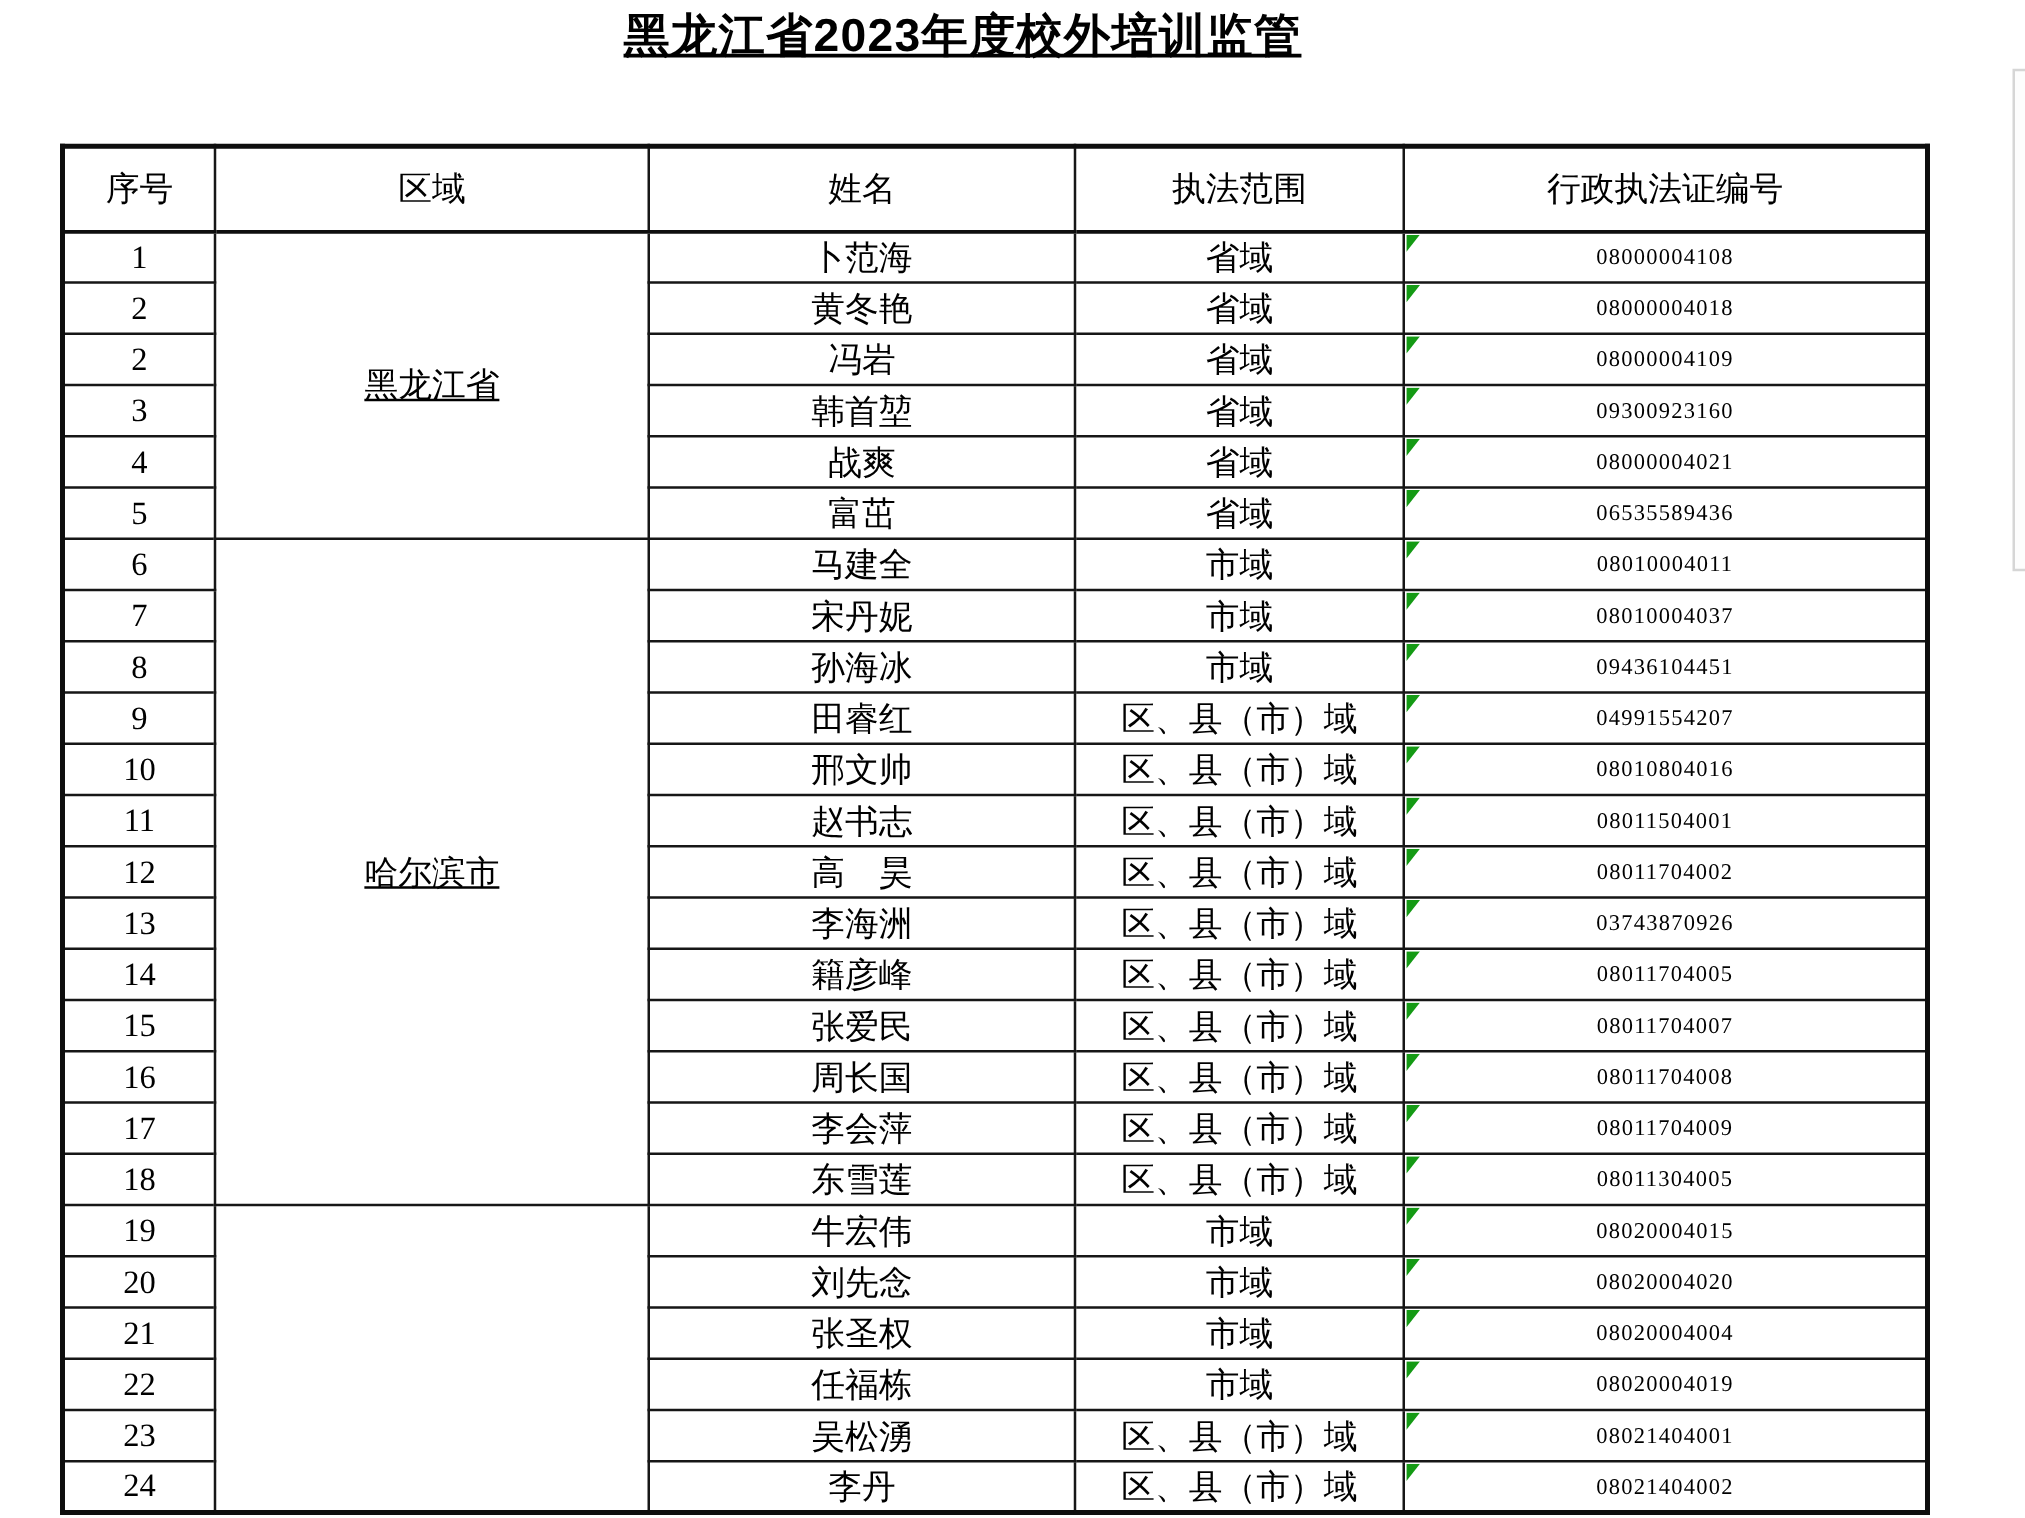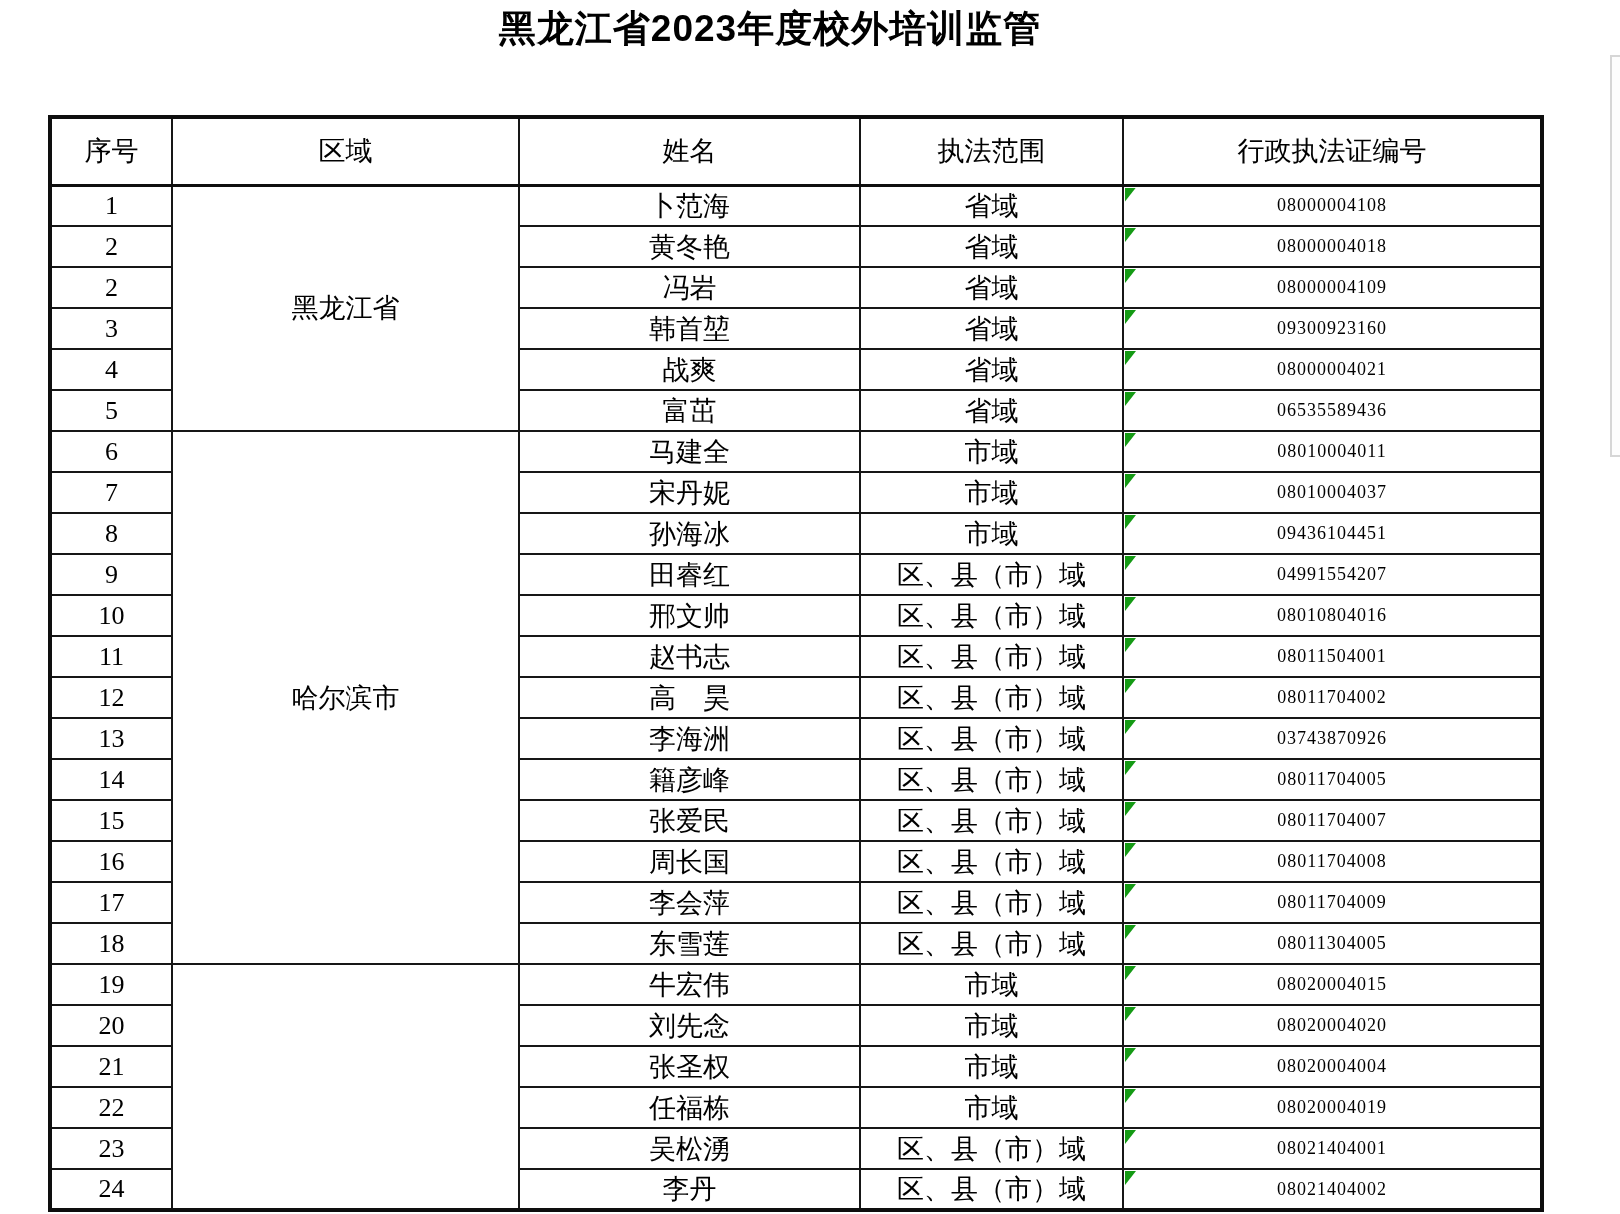--- a/index.html
+++ b/index.html
@@ -4,37 +4,37 @@
 <style>
   html,body{margin:0;padding:0;background:#fff;}
   .page{
     position:relative;width:1620px;height:1214px;background:#ffffff;overflow:hidden;
     font-family:"Liberation Serif","DejaVu Serif",serif;color:#000;
   }
   .titles{
     position:absolute;top:2px;left:0;width:1540px;text-align:center;
     font-family:"Liberation Sans","DejaVu Sans",sans-serif;font-weight:bold;
   }
-  .title-line{font-size:37px;line-height:53px;letter-spacing:1px;}
+  .title-line{font-size:37px;line-height:53px;letter-spacing:1px;text-decoration:underline;}
   table.main{
     position:absolute;left:48px;top:115px;
     border-collapse:collapse;table-layout:fixed;
     border:4px solid #0e0e0e;
   }
   th,td{
     border:2px solid #161616;text-align:center;vertical-align:middle;padding:0;
     overflow:hidden;white-space:nowrap;
   }
   thead tr{height:68px;}
   th{font-size:27px;font-weight:normal;border-bottom:3px solid #0e0e0e;}
   tbody tr{height:41px;}
   td{font-size:27px;}
   td.num-cell{font-size:26px;}
   td.cert-cell{position:relative;font-size:18px;letter-spacing:1px;}
-  td.region-cell{font-size:27px;}
+  td.region-cell{font-size:27px;text-decoration:underline;}
   .marker{
     position:absolute;left:1px;top:1px;width:11px;height:14px;
     clip-path:polygon(0 0,100% 0,0 100%);
     background:var(--marker-green,#149a14);
   }
   .scrollbar{
     position:absolute;left:1610px;top:55px;width:16px;height:398px;
     border:2px solid #d6d6d6;background:#fdfdfd;
   }
 </style>

